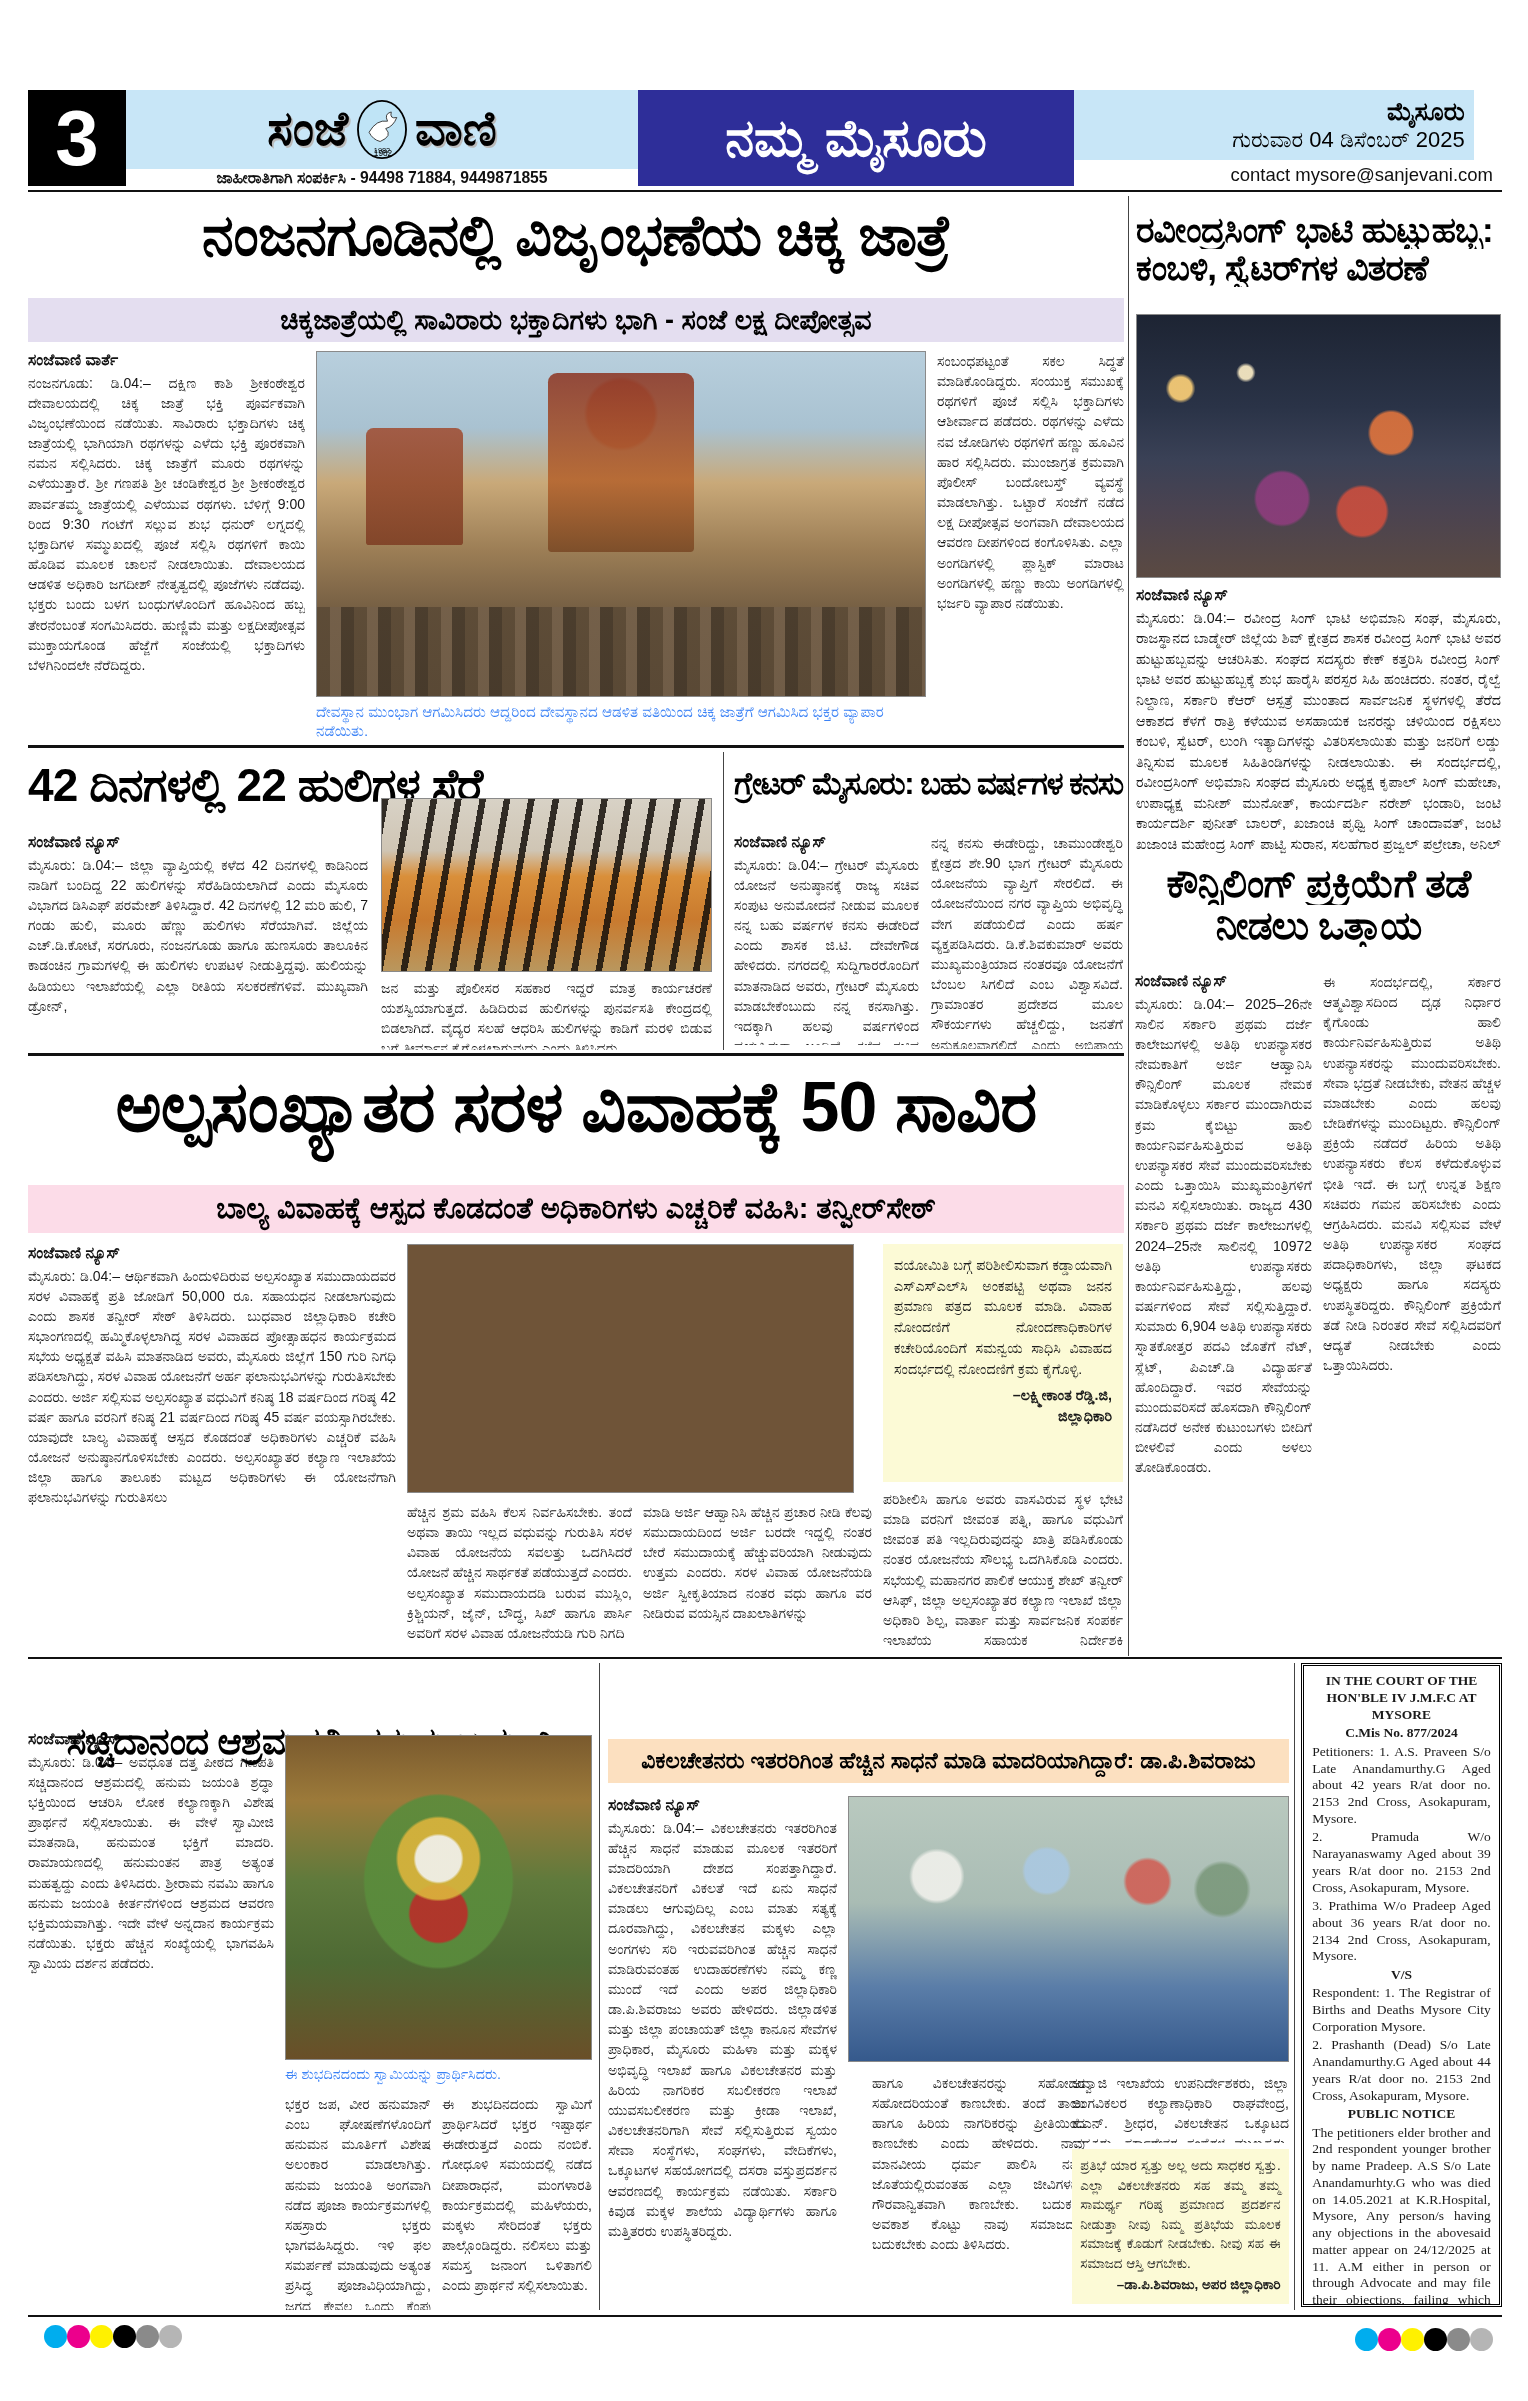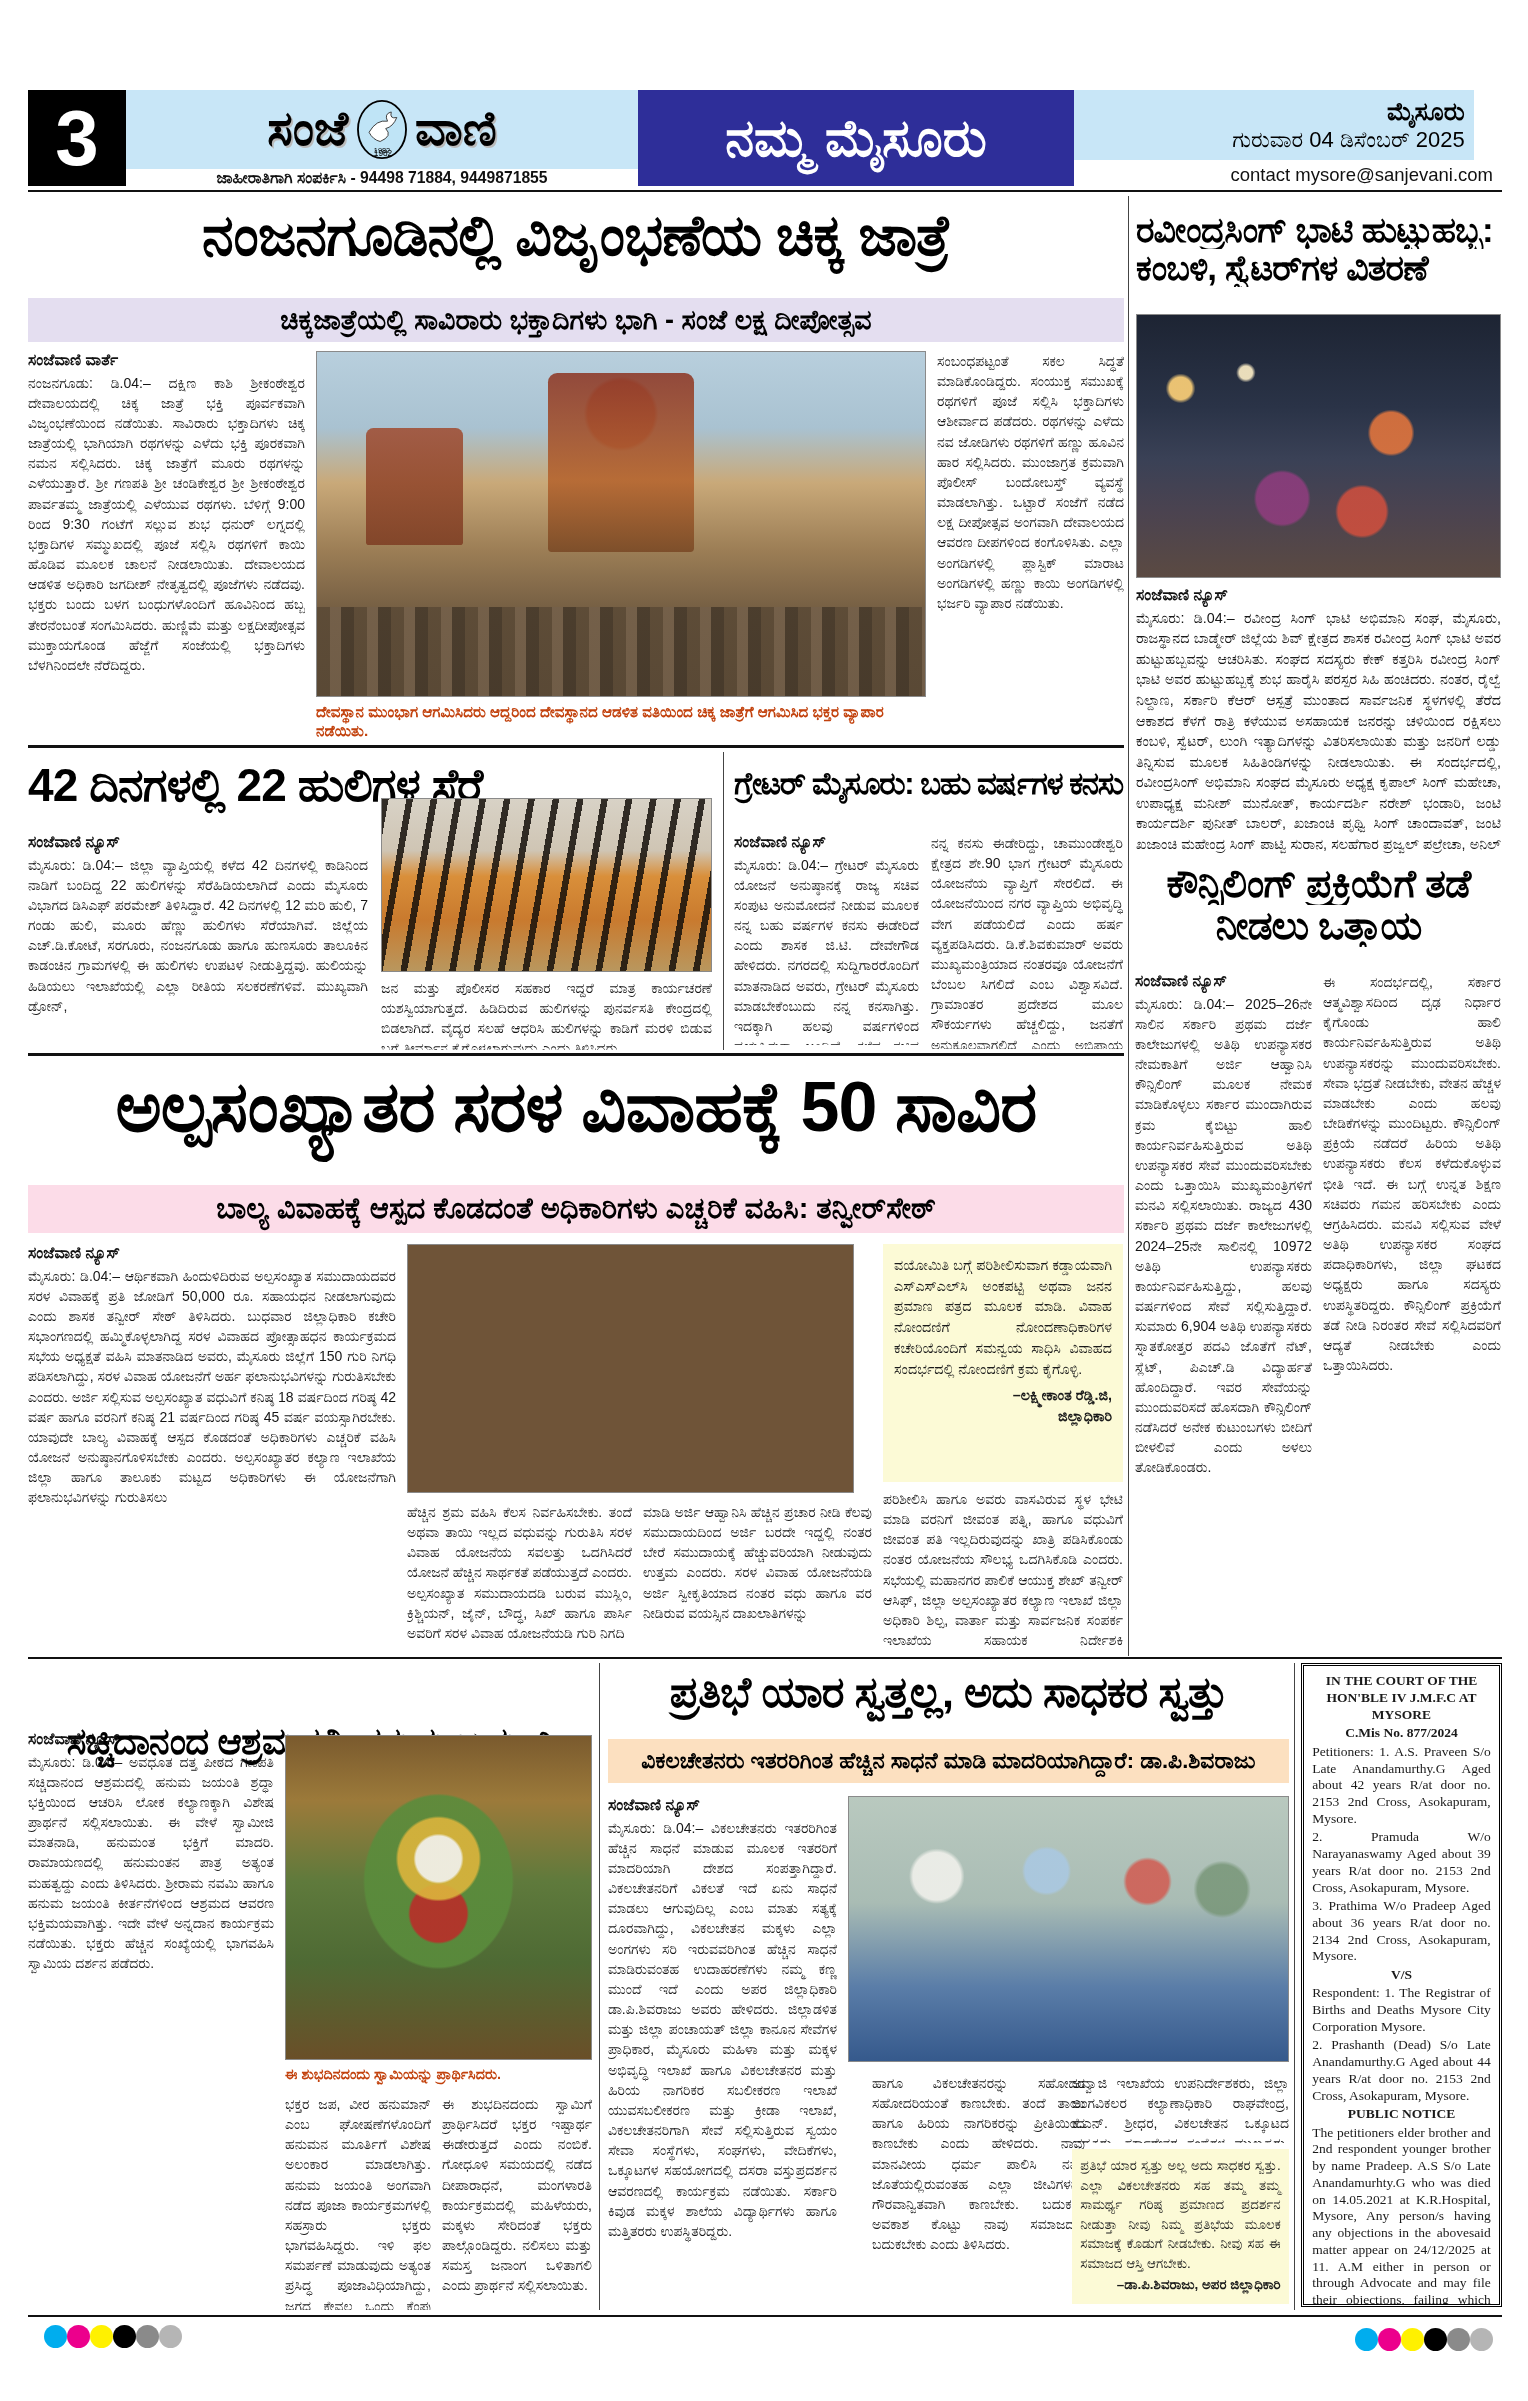--- a/index.html
+++ b/index.html
@@ -5,21 +5,21 @@
   html,body{margin:0;padding:0;background:#ffffff;}
   #page{position:relative;width:1528px;height:2401px;background:#ffffff;overflow:hidden;
         font-family:"Liberation Sans",sans-serif;color:#1a1a1a;}
   .abs{position:absolute;}
   .rule{background:#111;}
   .vline{background:#444;width:0.9px;}
   .headline{font-weight:bold;color:#000;line-height:1.08;letter-spacing:-0.9px;}
   .band{display:flex;align-items:center;justify-content:center;font-weight:bold;color:#000;}
   .byline{font-weight:bold;font-size:15.7px;color:#111;margin-bottom:3.7px;}
   .bodytxt{font-size:14px;line-height:1.44;text-align:justify;color:#161616;overflow:hidden;}
-  .caption{font-weight:bold;font-size:15.2px;color:#c2410c;line-height:1.25;}
+  .caption{font-weight:normal;font-size:15.2px;color:#3b82f6;line-height:1.25;}
   .photo{overflow:hidden;border:0.9px solid #8a8a8a;box-sizing:border-box;}
   .quotebox{background:#fcfad6;box-sizing:border-box;padding:11px 11px;font-size:14.3px;
             line-height:1.45;text-align:justify;overflow:hidden;}
   .quoteattr{font-weight:bold;text-align:right;margin-top:5.5px;}
   .court{box-sizing:border-box;border:3.7px double #000;background:#fff;padding:7.4px 8.3px;
          font-family:"Liberation Serif",serif;font-size:13.5px;line-height:1.24;
          text-align:justify;overflow:hidden;}
   .court .c{text-align:center;font-weight:bold;}
   .court p{margin:0 0 1.8px 0;}
   .dot{width:23px;height:23px;border-radius:50%;display:inline-block;}
@@ -176,21 +176,20 @@
   <div class="abs photo" style="left:285px;top:1735px;width:307px;height:325px;
               background:
                 radial-gradient(circle at 50% 38%, rgba(245,240,230,.95) 0 9%, rgba(220,180,60,.9) 10% 16%, transparent 17%),
                 radial-gradient(circle at 50% 55%, rgba(190,40,40,.85) 0 12%, transparent 13%),
                 radial-gradient(ellipse at 50% 45%, rgba(90,140,60,.9) 0 34%, transparent 35%),
                 linear-gradient(180deg,#7a5a2e 0%,#9c7a3a 20%,#5f7a3c 45%,#4e6a34 70%,#6a4f28 100%);"></div>
   <div class="abs caption" style="left:285px;top:2066px;width:307px;height:22px;font-size:14.3px;overflow:hidden;">ಈ ಶುಭದಿನದಂದು ಸ್ವಾಮಿಯನ್ನು ಪ್ರಾರ್ಥಿಸಿದರು.</div>
   <div class="abs bodytxt" style="left:285px;top:2094px;width:146px;height:216px;">ಭಕ್ತರ ಜಪ, ವೀರ ಹನುಮಾನ್ ಎಂಬ ಘೋಷಣೆಗಳೊಂದಿಗೆ ಹನುಮನ ಮೂರ್ತಿಗೆ ವಿಶೇಷ ಅಲಂಕಾರ ಮಾಡಲಾಗಿತ್ತು. ಹನುಮ ಜಯಂತಿ ಅಂಗವಾಗಿ ನಡೆದ ಪೂಜಾ ಕಾರ್ಯಕ್ರಮಗಳಲ್ಲಿ ಸಹಸ್ರಾರು ಭಕ್ತರು ಭಾಗವಹಿಸಿದ್ದರು. ಇಳಿ ಫಲ ಸಮರ್ಪಣೆ ಮಾಡುವುದು ಅತ್ಯಂತ ಪ್ರಸಿದ್ಧ ಪೂಜಾವಿಧಿಯಾಗಿದ್ದು, ಜಗದ ಕೇವಲ ಒಂದು ಕೆಂಪು ಶಾಲು ಸಮರ್ಪಿಸಿದ ಸಾಕು, ಹನುಮನ ಕೃಪೆಗೆ ಪಾತ್ರರಾಗುತ್ತಾರೆ ಎಂದು ಹೇಳಲಾಯಿತು.</div>
   <div class="abs bodytxt" style="left:442px;top:2094px;width:150px;height:216px;">ಈ ಶುಭದಿನದಂದು ಸ್ವಾಮಿಗೆ ಪ್ರಾರ್ಥಿಸಿದರೆ ಭಕ್ತರ ಇಷ್ಟಾರ್ಥ ಈಡೇರುತ್ತದೆ ಎಂದು ನಂಬಿಕೆ. ಗೋಧೂಳಿ ಸಮಯದಲ್ಲಿ ನಡೆದ ದೀಪಾರಾಧನೆ, ಮಂಗಳಾರತಿ ಕಾರ್ಯಕ್ರಮದಲ್ಲಿ ಮಹಿಳೆಯರು, ಮಕ್ಕಳು ಸೇರಿದಂತೆ ಭಕ್ತರು ಪಾಲ್ಗೊಂಡಿದ್ದರು. ನಲಿಸಲು ಮತ್ತು ಸಮಸ್ತ ಜನಾಂಗ ಒಳಿತಾಗಲಿ ಎಂದು ಪ್ರಾರ್ಥನೆ ಸಲ್ಲಿಸಲಾಯಿತು.</div>
 
-  <div class="abs headline nowrap" style="left:608px;top:1669px;width:681px;height:57px;font-size:43px;text-align:center;">ಪ್ರತಿಭೆ ಯಾರ ಸ್ವತ್ತಲ್ಲ, ಅದು ಸಾಧಕರ ಸ್ವತ್ತು</div>
   <div class="abs band" style="left:608px;top:1739px;width:681px;height:44px;background:#fce0c0;">
     <span style="font-size:22px;">ವಿಕಲಚೇತನರು ಇತರರಿಗಿಂತ ಹೆಚ್ಚಿನ ಸಾಧನೆ ಮಾಡಿ ಮಾದರಿಯಾಗಿದ್ದಾರೆ: ಡಾ.ಪಿ.ಶಿವರಾಜು</span>
   </div>
   <div class="abs" style="left:608px;top:1796px;width:229px;height:514px;">
     <div class="byline">ಸಂಜೆವಾಣಿ ನ್ಯೂಸ್</div>
     <div class="bodytxt" style="height:490px;">ಮೈಸೂರು: ಡಿ.04:– ವಿಕಲಚೇತನರು ಇತರರಿಗಿಂತ ಹೆಚ್ಚಿನ ಸಾಧನೆ ಮಾಡುವ ಮೂಲಕ ಇತರರಿಗೆ ಮಾದರಿಯಾಗಿ ದೇಶದ ಸಂಪತ್ತಾಗಿದ್ದಾರೆ. ವಿಕಲಚೇತನರಿಗೆ ವಿಕಲತೆ ಇದೆ ಏನು ಸಾಧನೆ ಮಾಡಲು ಆಗುವುದಿಲ್ಲ ಎಂಬ ಮಾತು ಸತ್ಯಕ್ಕೆ ದೂರವಾಗಿದ್ದು, ವಿಕಲಚೇತನ ಮಕ್ಕಳು ಎಲ್ಲಾ ಅಂಗಗಳು ಸರಿ ಇರುವವರಿಗಿಂತ ಹೆಚ್ಚಿನ ಸಾಧನೆ ಮಾಡಿರುವಂತಹ ಉದಾಹರಣೆಗಳು ನಮ್ಮ ಕಣ್ಣ ಮುಂದೆ ಇದೆ ಎಂದು ಅಪರ ಜಿಲ್ಲಾಧಿಕಾರಿ ಡಾ.ಪಿ.ಶಿವರಾಜು ಅವರು ಹೇಳಿದರು. ಜಿಲ್ಲಾಡಳಿತ ಮತ್ತು ಜಿಲ್ಲಾ ಪಂಚಾಯತ್ ಜಿಲ್ಲಾ ಕಾನೂನ ಸೇವೆಗಳ ಪ್ರಾಧಿಕಾರ, ಮೈಸೂರು ಮಹಿಳಾ ಮತ್ತು ಮಕ್ಕಳ ಅಭಿವೃದ್ಧಿ ಇಲಾಖೆ ಹಾಗೂ ವಿಕಲಚೇತನರ ಮತ್ತು ಹಿರಿಯ ನಾಗರಿಕರ ಸಬಲೀಕರಣ ಇಲಾಖೆ ಯುವಸಬಲೀಕರಣ ಮತ್ತು ಕ್ರೀಡಾ ಇಲಾಖೆ, ವಿಕಲಚೇತನರಿಗಾಗಿ ಸೇವೆ ಸಲ್ಲಿಸುತ್ತಿರುವ ಸ್ವಯಂ ಸೇವಾ ಸಂಸ್ಥೆಗಳು, ಸಂಘಗಳು, ವೇದಿಕೆಗಳು, ಒಕ್ಕೂಟಗಳ ಸಹಯೋಗದಲ್ಲಿ ದಸರಾ ವಸ್ತುಪ್ರದರ್ಶನ ಆವರಣದಲ್ಲಿ ಕಾರ್ಯಕ್ರಮ ನಡೆಯಿತು. ಸರ್ಕಾರಿ ಕಿವುಡ ಮಕ್ಕಳ ಶಾಲೆಯ ವಿದ್ಯಾರ್ಥಿಗಳು ಹಾಗೂ ಮತ್ತಿತರರು ಉಪಸ್ಥಿತರಿದ್ದರು.</div>
   </div>
   <div class="abs photo" style="left:848px;top:1796px;width:441px;height:266px;
               background:
                 radial-gradient(circle at 20% 30%, rgba(240,240,235,.9) 0 6%, transparent 7%),

